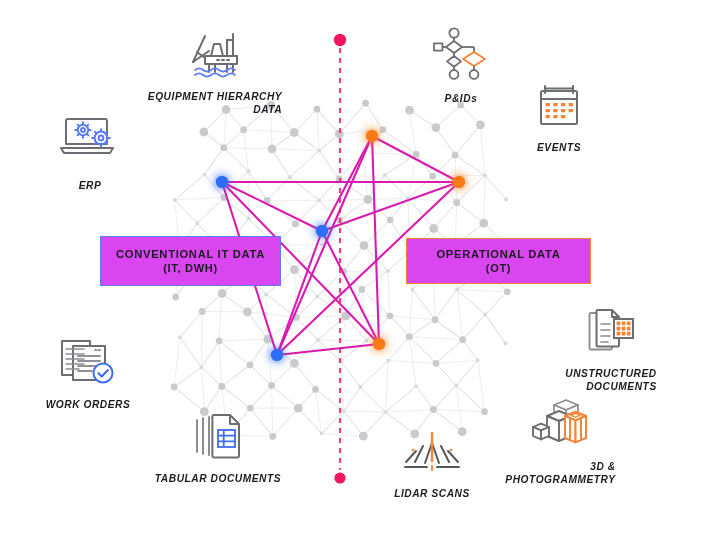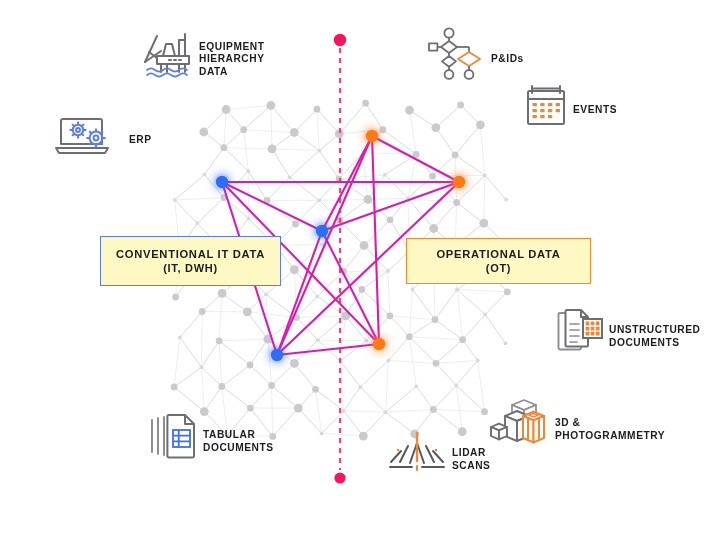--- a/index.html
+++ b/index.html
@@ -14,21 +14,21 @@
   #stage{
     position:absolute;left:0;top:0;width:716px;height:540px;
     background:#ffffff;
   }
   .layer{position:absolute;left:0;top:0;width:716px;height:540px;}
   #netsvg{z-index:1;}
   #starsvg{z-index:3;}
   .labelbox{
     position:absolute;
     z-index:4;
-    background:#fef9c3;
+    background:#d946ef;
     border:1.4px solid #5b7cf0;
     box-sizing:border-box;
     display:flex;
     flex-direction:column;
     align-items:center;
     justify-content:center;
     text-align:center;
     letter-spacing:0.6px;
   }
   .labelbox .l1{
@@ -39,23 +39,24 @@
     font-size:11px;font-weight:bold;color:#1b1b21;line-height:14px;
     letter-spacing:0.7px;
   }
   #box-it{left:100px;top:236px;width:181px;height:50px;border-color:#5b7cf0;}
   #box-ot{left:406px;top:238px;width:185px;height:46px;border-color:#f58433;}
 
   .icon-item{
     position:absolute;
     z-index:5;
     display:flex;
-    flex-direction:row;
+    flex-direction:column;
     align-items:center;
-    text-align:left;
+    text-align:right;
+    font-style:italic;
   }
   .icon-item .cap{
     font-size:10.2px;
     font-weight:bold;
     color:#1b1b21;
     letter-spacing:0.55px;
     line-height:12.6px;
     margin-top:7px;
     white-space:pre-line;
   }
@@ -285,20 +286,40 @@
           <path d="M28 11.6 v3 M28 25.4 v3 M19.6 20 h3 M33.4 20 h3 M22.1 14.1 l2.1 2.1 M31.8 23.8 l2.1 2.1 M33.9 14.1 l-2.1 2.1 M24.2 23.8 l-2.1 2.1"></path>
           <circle cx="46" cy="28" r="6.4"></circle>
           <circle cx="46" cy="28" r="2.4"></circle>
           <path d="M46 18.4 v3.2 M46 34.4 v3.2 M36.4 28 h3.2 M52.4 28 h3.2 M39.2 21.2 l2.3 2.3 M50.5 32.5 l2.3 2.3 M52.8 21.2 l-2.3 2.3 M41.5 32.5 l-2.3 2.3"></path>
         </g>
       </svg>
     </span>
     <div class="cap">ERP</div>
   </div>
 
+  <div class="icon-item" id="ic-work-orders" style="left:33px;top:336px;width:110px;">
+    <span class="icon-box">
+      <svg width="66" height="52" viewBox="0 0 66 52">
+        <g fill="#ffffff" stroke="#6d6e73" stroke-width="2" stroke-linejoin="round">
+          <rect x="7" y="5" width="28" height="34"></rect>
+          <rect x="18" y="10" width="32" height="34"></rect>
+        </g>
+        <g stroke="#8d8e93" stroke-width="1.6" stroke-linecap="round">
+          <path d="M11 13 h18 M11 18 h18 M11 23 h18 M11 28 h18 M11 33 h13"></path>
+        </g>
+        <g stroke="#6d6e73" stroke-width="1.7" stroke-linecap="round">
+          <path d="M23 20 h22 M23 25 h22 M23 30 h22 M23 35 h14"></path>
+          <path d="M40 14 h6" stroke-dasharray="1.5 2"></path>
+        </g>
+        <circle cx="48" cy="37" r="9.5" fill="#ffffff" stroke="#3f6ef0" stroke-width="2"></circle>
+        <path d="M43.5 37.2 l3.2 3.4 l6 -6.4" fill="none" stroke="#3f6ef0" stroke-width="2.2" stroke-linecap="round" stroke-linejoin="round"></path>
+      </svg>
+    </span>
+    <div class="cap">WORK ORDERS</div>
+  </div>
 
   <div class="icon-item" id="ic-tabular-documents" style="left:143px;top:410px;width:150px;">
     <span class="icon-box">
       <svg width="60" height="52" viewBox="0 0 60 52">
         <g fill="none" stroke="#8d8e93" stroke-width="2" stroke-linecap="round">
           <path d="M9 10 v32 M15 8 v36 M21 7 v38"></path>
         </g>
         <path d="M26 5 h16 l9 9 v32 a1.6 1.6 0 0 1 -1.6 1.6 h-23.4 a1.6 1.6 0 0 1 -1.6 -1.6 v-39.4 a1.6 1.6 0 0 1 1.6 -1.6 z" fill="#ffffff" stroke="#6d6e73" stroke-width="2" stroke-linejoin="round"></path>
         <path d="M42 5 v9 h9" fill="none" stroke="#6d6e73" stroke-width="2" stroke-linejoin="round"></path>
         <g stroke="#3f6ef0" stroke-width="1.8" fill="none">

